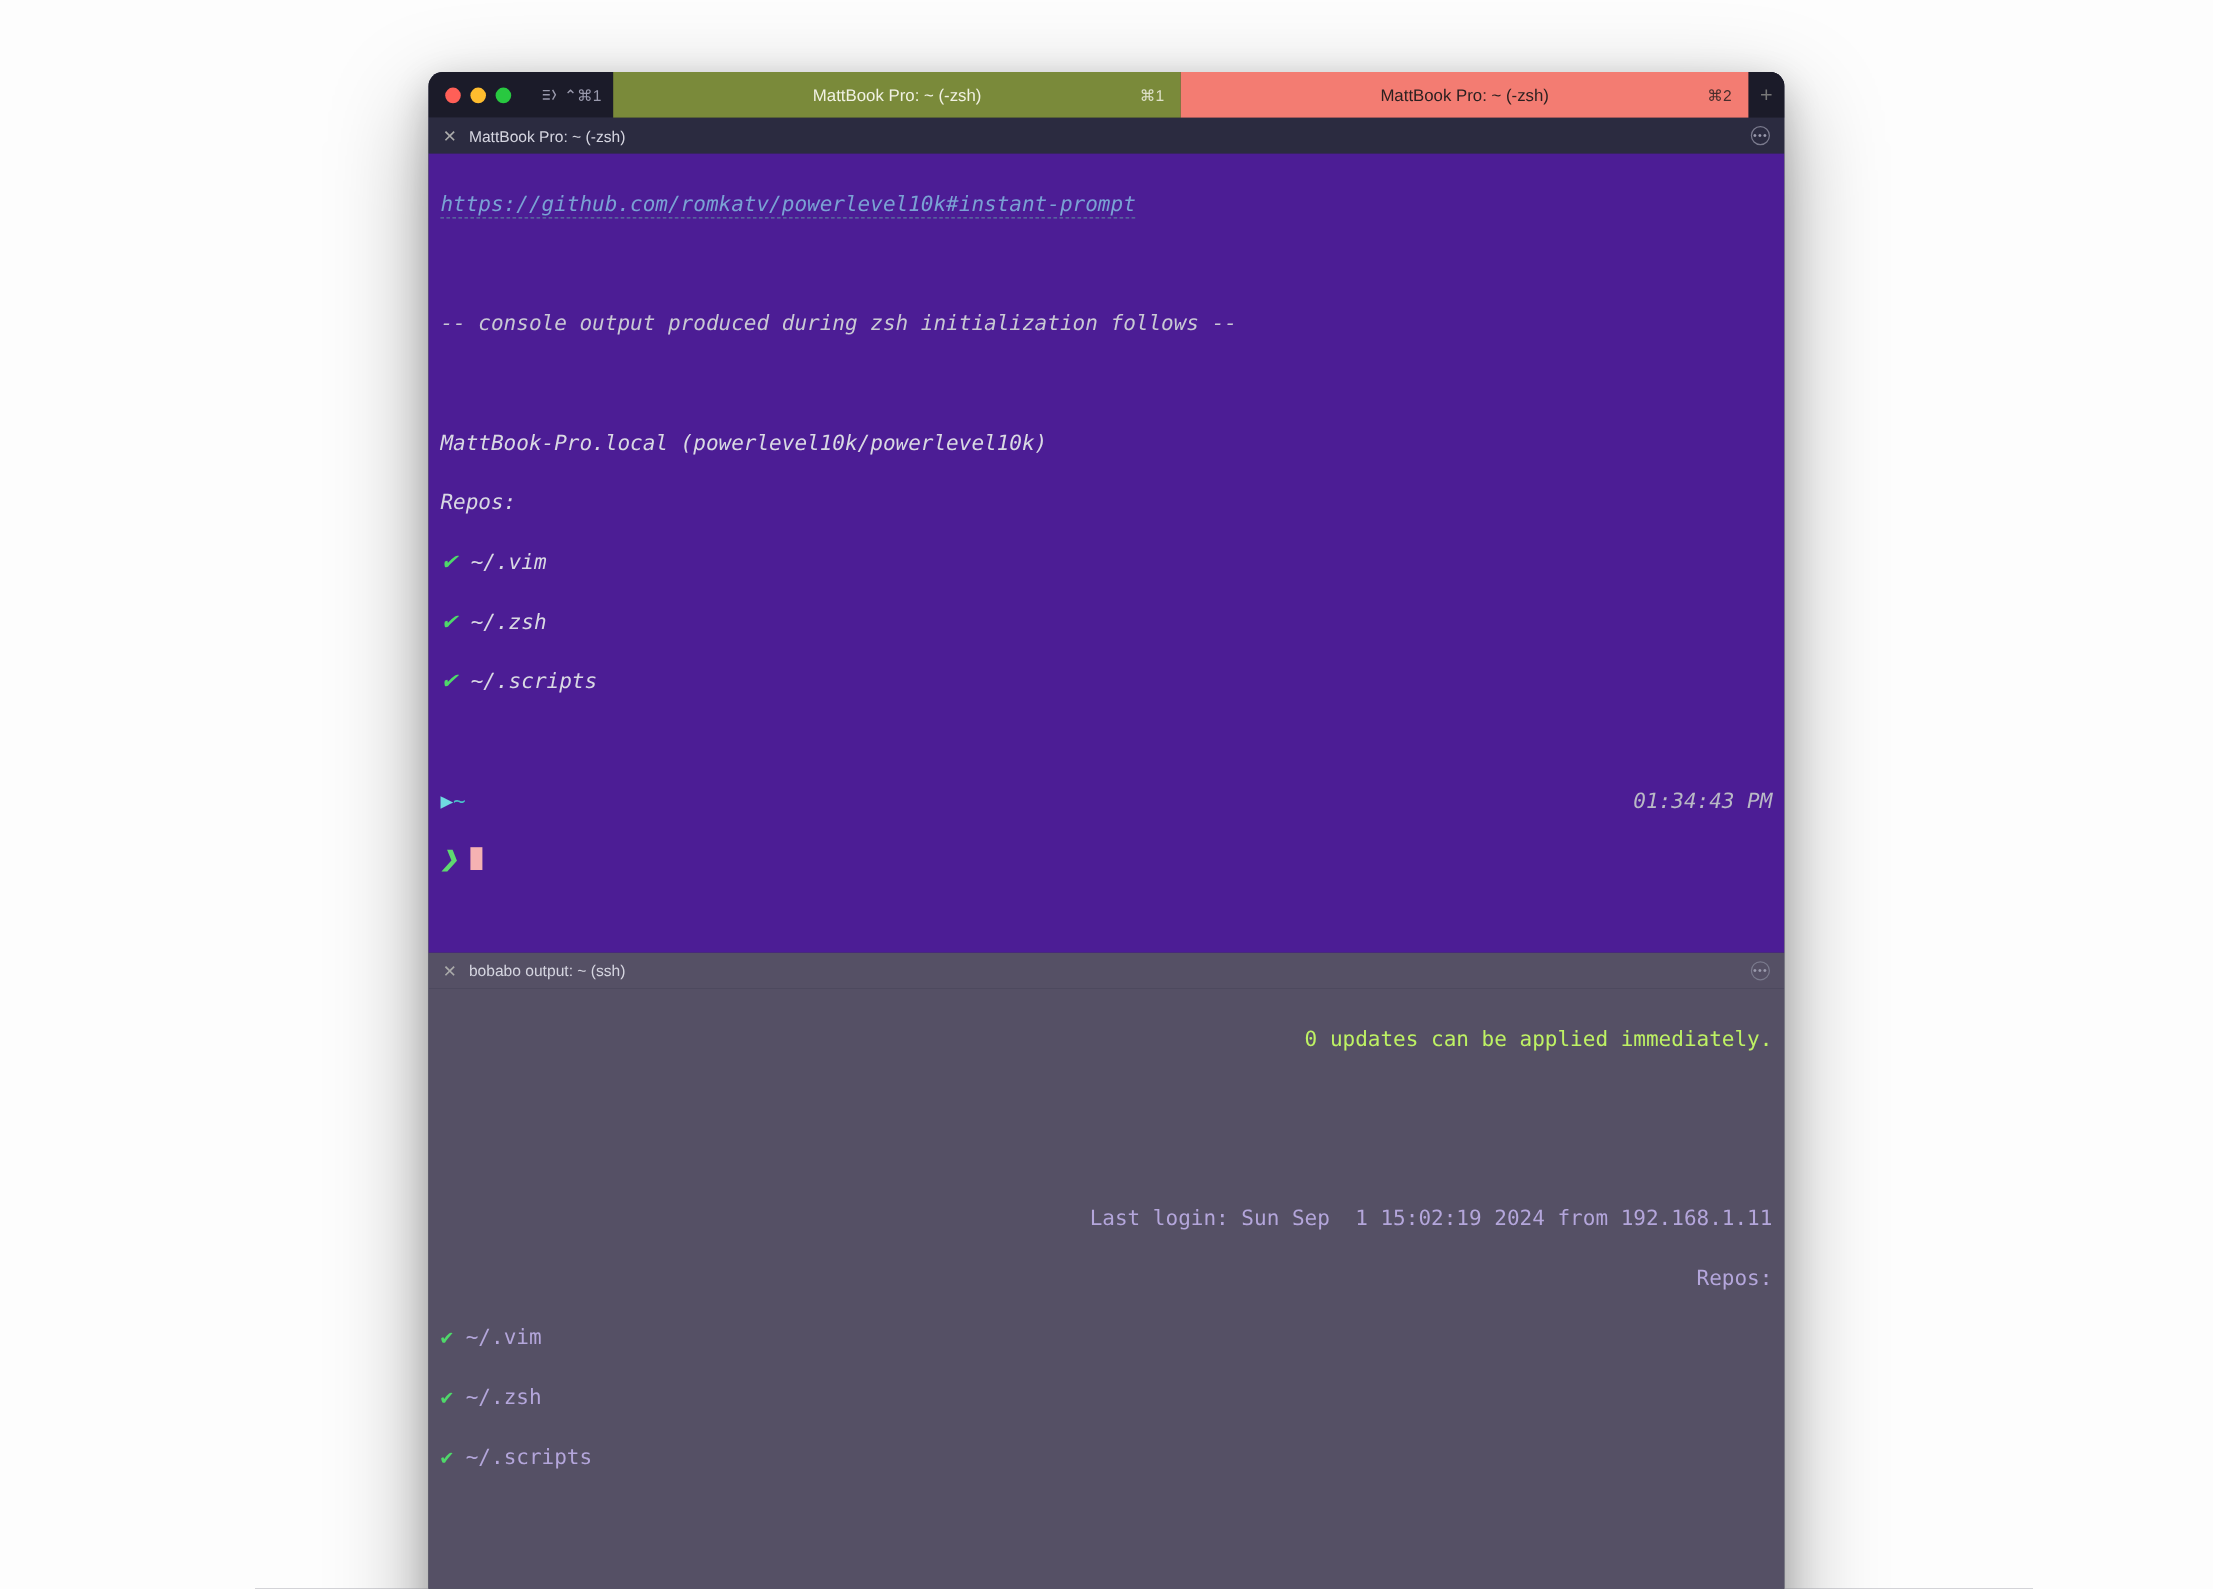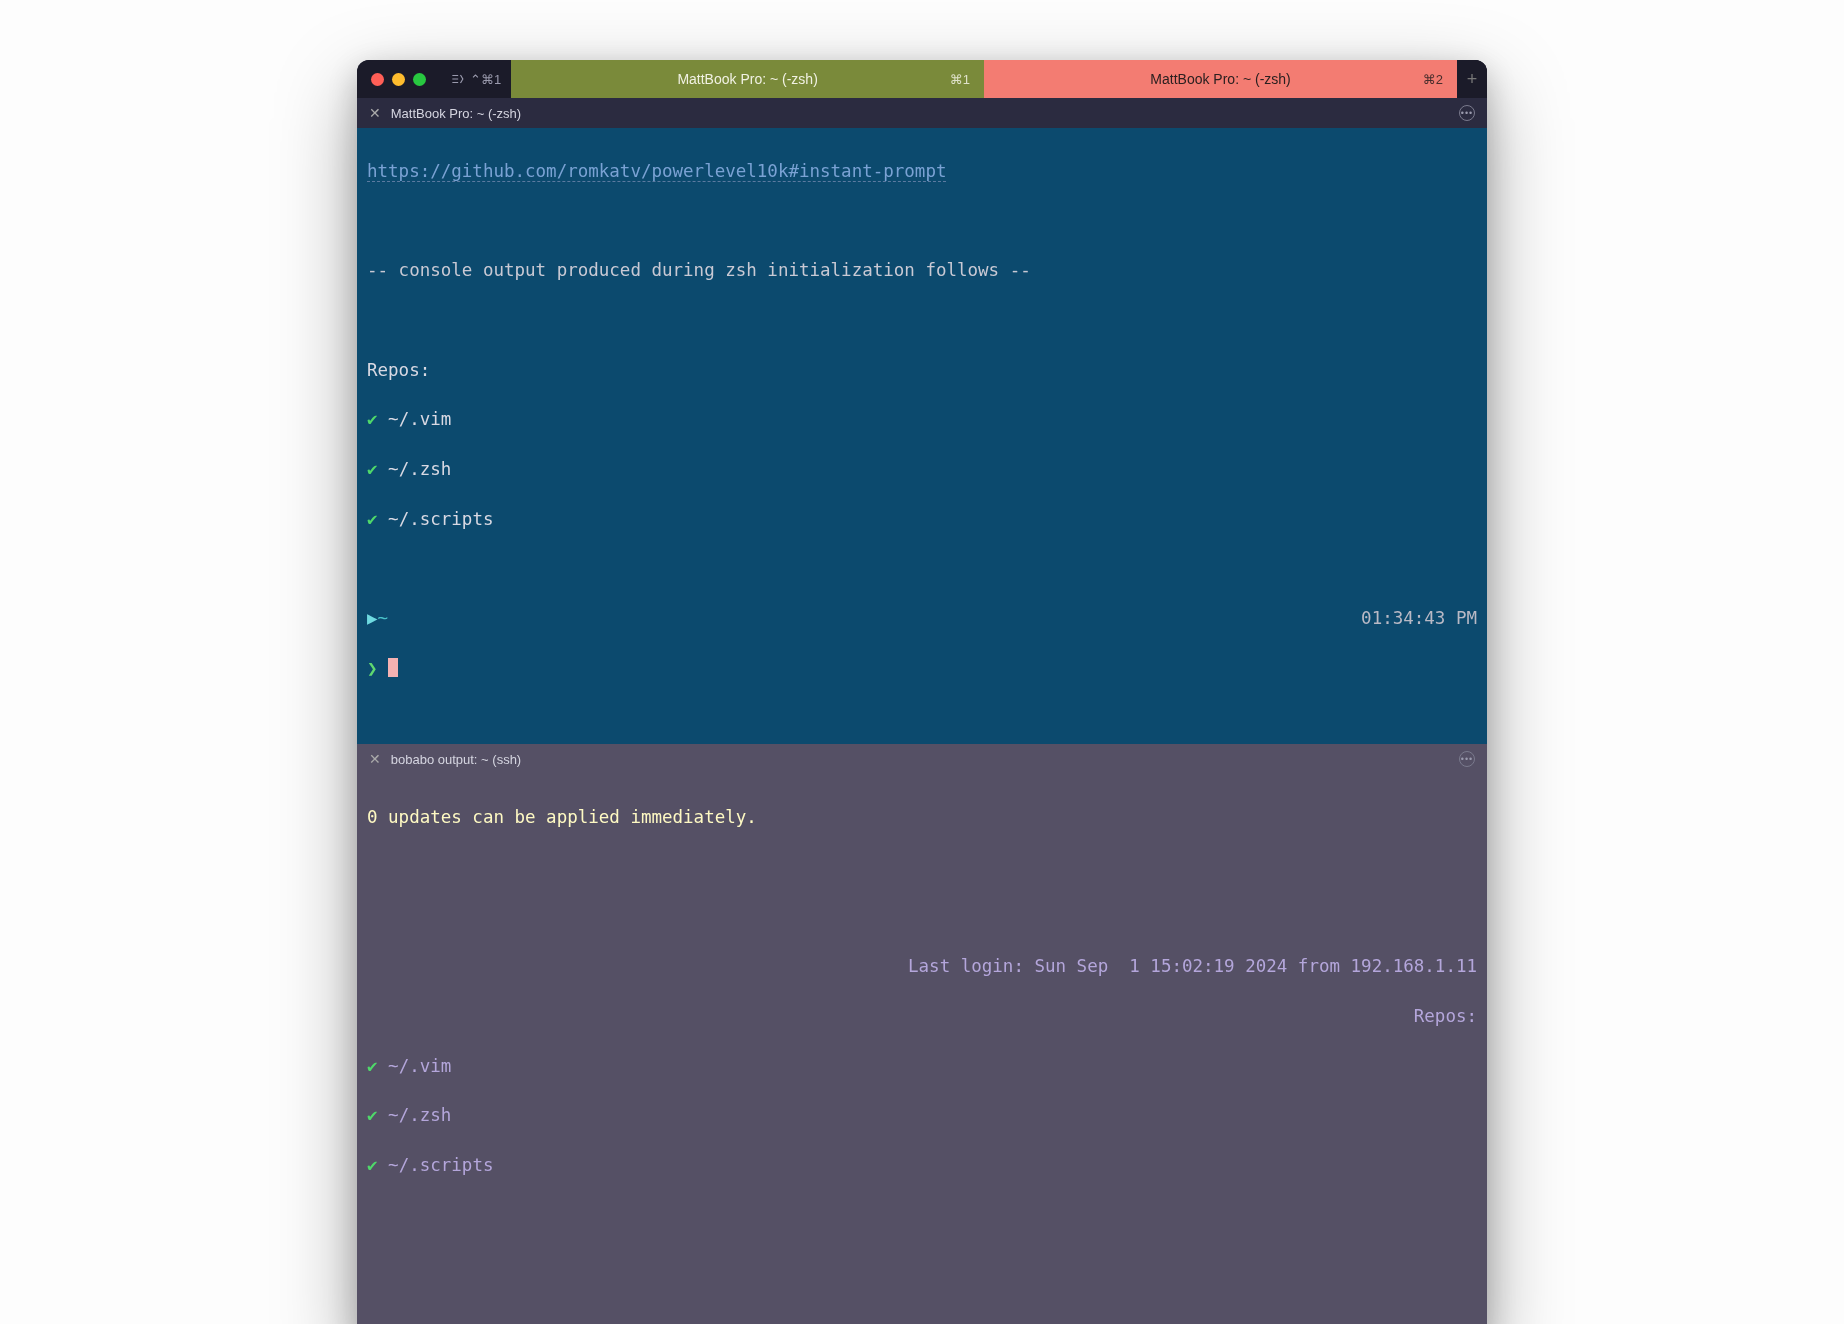--- a/index.html
+++ b/index.html
@@ -104,22 +104,23 @@
   }
   
   .pane {
     padding: 6px 10px 14px 10px;
     font-size: 17.5px;
     line-height: 1.42;
     white-space: pre;
     overflow: hidden;
   }
   .pane.top {
-    background: #0c4a6e;
+    background: #4c1d95;
     color: #d9d9e3;
+    font-style: italic;
   }
   .pane.bottom {
     background: #555065;
     color: #d9d3e6;
   }
   .pane-label.top { background: #2b2b40; }
   .pane-label.bottom { background: #555065; }
   .link {
     color: #7aa2d4;
     text-decoration: none;
@@ -133,21 +134,21 @@
   .cursor {
     display: inline-block;
     width: 10px; height: 19px;
     background: #f5b2b2;
     vertical-align: -3px;
   }
   .time-right {
     float: right;
     color: #b9b9c5;
   }
-  .lavender { color: #fef9c3; }
+  .lavender { color: #bef264; text-align: right; }
   .lav2 { color: #b4a6db; text-align: right; }
   .row { display: block; }
   .prompt-row { position: relative; }
 </style>
 </head>
 <body>
 
 <div class="window">
 
   <div class="titlebar">
@@ -182,20 +183,21 @@
       <span class="title">MattBook Pro: ~ (-zsh)</span>
     </div>
     <span class="menu-icon">•••</span>
   </div>
 
   <div class="pane top">
 <span class="row"><a class="link">https://github.com/romkatv/powerlevel10k#instant-prompt</a></span>
 <span class="row"> </span>
 <span class="row muted">-- console output produced during zsh initialization follows --</span>
 <span class="row"> </span>
+<span class="row">MattBook-Pro.local (powerlevel10k/powerlevel10k)</span>
 <span class="row">Repos:</span>
 <span class="row"><span class="check">✔</span> <span>~/.vim</span></span>
 <span class="row"><span class="check">✔</span> <span>~/.zsh</span></span>
 <span class="row"><span class="check">✔</span> <span>~/.scripts</span></span>
 <span class="row"> </span>
 <span class="row prompt-row"><span class="arrow-chip">▶</span><span class="tilde-chip">~</span><span class="time-right">01:34:43 PM</span></span>
 <span class="row"><span class="pchar">❯</span> <span class="cursor"></span></span>
   </div>
 
   <div class="pane-label bottom">

